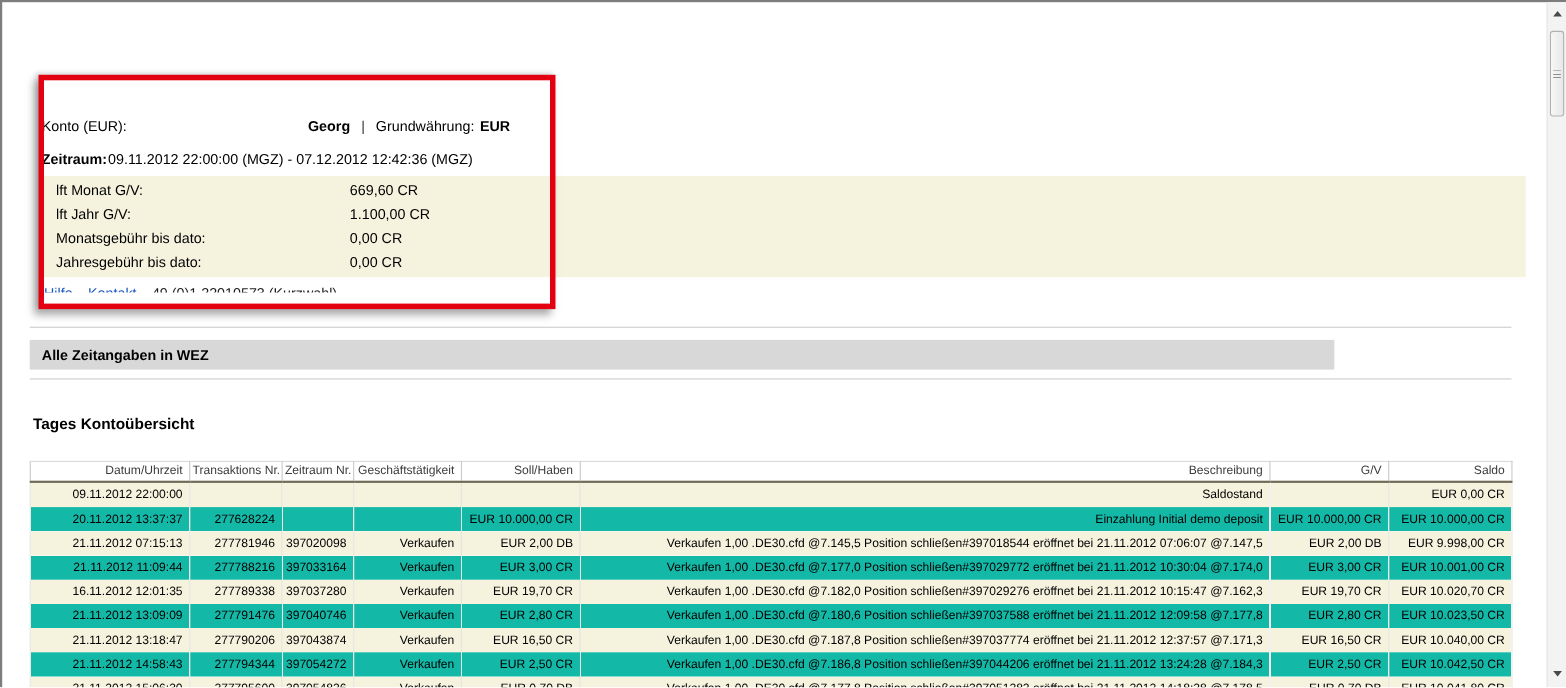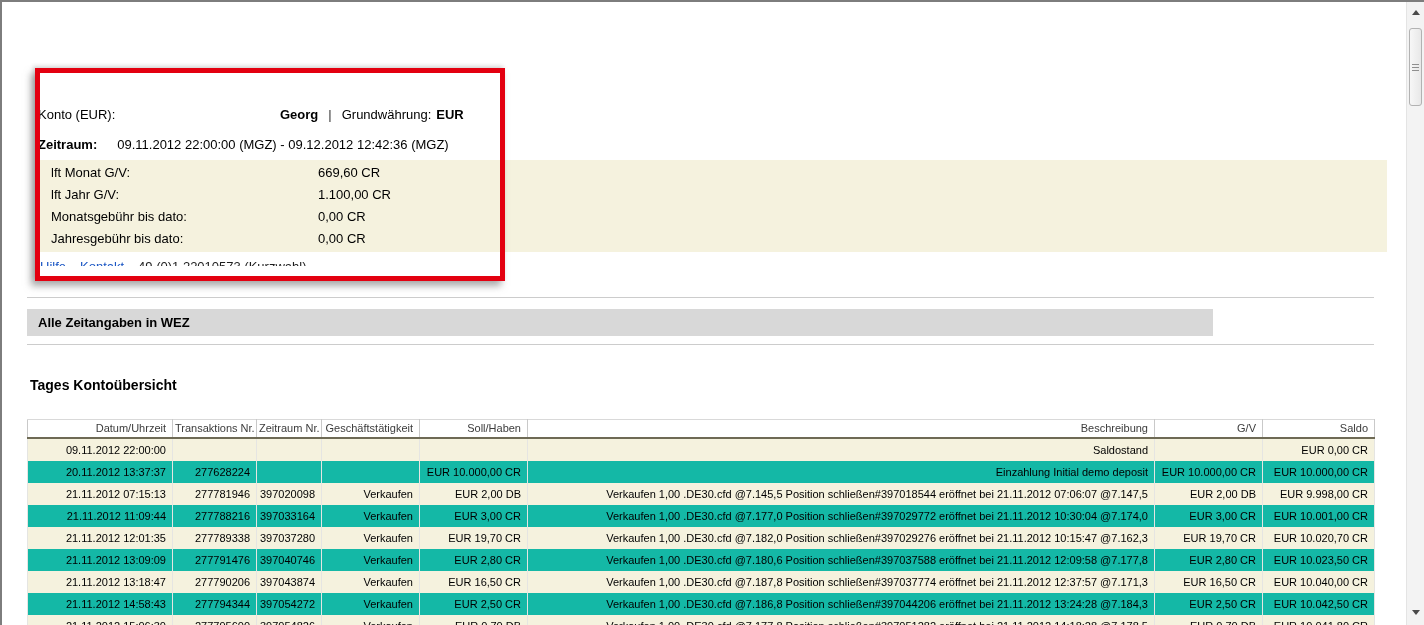--- a/index.html
+++ b/index.html
@@ -9,21 +9,21 @@
   
   #border-top{left:0;top:0;width:1424px;height:2px;background:#7d7d7d;}
   #border-left{left:0;top:0;width:2px;height:625px;background:#7d7d7d;}
   
   #konto-line{left:38px;top:107px;font-size:13px;white-space:nowrap;}
   .k-label{display:inline-block;width:242px;}
   .bold{font-weight:bold;}
   .sep{margin:0 10px;color:#333;}
   #grund-label{margin-right:5px;text-align:center;}
   #zeitraum-line{left:38px;top:137px;font-size:13px;white-space:nowrap;}
-  #zeitraum-line .bold{margin-right:20px;}
+  #zeitraum-line .bold{margin-right:1px;}
   
   #summary-box{left:27px;top:160px;width:1347px;height:92px;background:#f5f2de;padding-top:2px;box-sizing:border-box;margin-left:13px;}
   .sum-row{height:22px;line-height:22px;padding-left:11px;font-size:13px;white-space:nowrap;}
   .sum-label{display:inline-block;width:267px;}
   
   #clipped-line{left:40px;top:260px;height:6px;overflow:hidden;font-size:13px;line-height:13px;white-space:nowrap;}
   #clipped-line span{margin-right:14px;}
   .clip-link{color:#1a56c4;}
   .clip-text{color:#1d1d1d;}
   
@@ -71,21 +71,21 @@
 
 <div id="screen">
   <div class="abs" id="border-top"></div>
   <div class="abs" id="border-left"></div>
 
   <div class="abs" id="konto-line">
     <span class="k-label">Konto (EUR):</span><span class="bold">Georg</span><span class="sep">|</span><span id="grund-label">Grundwährung:</span><span class="bold">EUR</span>
   </div>
 
   <div class="abs" id="zeitraum-line">
-    <span class="bold">Zeitraum:</span><span>09.11.2012 22:00:00 (MGZ) - 09.12.2012 12:42:36 (MGZ)</span>
+    <span class="bold">Zeitraum:</span><span>09.11.2012 22:00:00 (MGZ) - 07.12.2012 12:42:36 (MGZ)</span>
   </div>
 
   <div class="abs" id="summary-box">
       <div class="sum-row"><span class="sum-label">lft Monat G/V:</span><span>669,60 CR</span></div>
       <div class="sum-row"><span class="sum-label">lft Jahr G/V:</span><span>1.100,00 CR</span></div>
       <div class="sum-row"><span class="sum-label">Monatsgebühr bis dato:</span><span>0,00 CR</span></div>
       <div class="sum-row"><span class="sum-label">Jahresgebühr bis dato:</span><span>0,00 CR</span></div>
     </div>
 
   <div class="abs" id="clipped-line"><span class="clip-link">Hilfe</span><span class="clip-link">Kontakt</span><span class="clip-text">49 (0)1 22010573 (Kurzwahl)</span></div>
@@ -158,21 +158,21 @@
           <td>21.11.2012 11:09:44</td>
           <td>277788216</td>
           <td>397033164</td>
           <td>Verkaufen</td>
           <td>EUR 3,00 CR</td>
           <td>Verkaufen 1,00 .DE30.cfd @7.177,0 Position schließen#397029772 eröffnet bei 21.11.2012 10:30:04 @7.174,0</td>
           <td>EUR 3,00 CR</td>
           <td>EUR 10.001,00 CR</td>
         </tr>
         <tr class="alt">
-          <td>21.11.2012 12:01:35</td>
+          <td>16.11.2012 12:01:35</td>
           <td>277789338</td>
           <td>397037280</td>
           <td>Verkaufen</td>
           <td>EUR 19,70 CR</td>
           <td>Verkaufen 1,00 .DE30.cfd @7.182,0 Position schließen#397029276 eröffnet bei 21.11.2012 10:15:47 @7.162,3</td>
           <td>EUR 19,70 CR</td>
           <td>EUR 10.020,70 CR</td>
         </tr>
         <tr class="norm">
           <td>21.11.2012 13:09:09</td>

